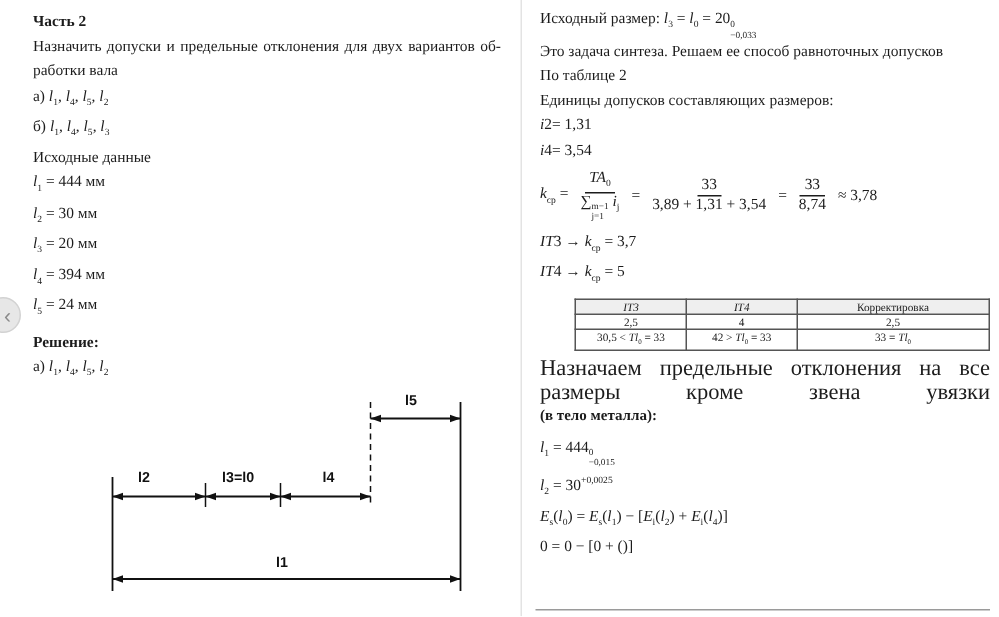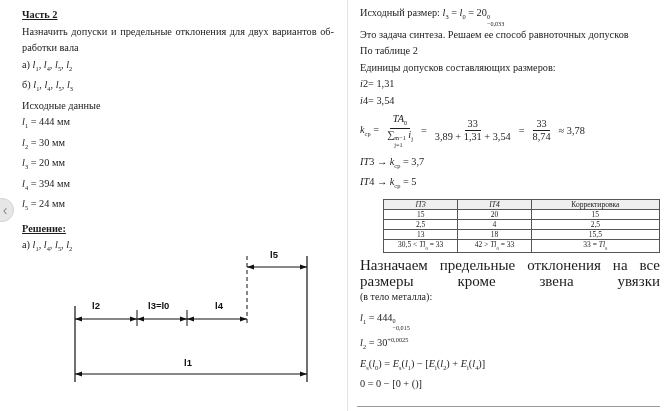--- a/index.html
+++ b/index.html
@@ -3,21 +3,21 @@
 <meta charset="utf-8">
 <style>
   html,body{margin:0;padding:0;background:#fff;}
   #screen{position:relative;width:666px;height:411px;background:#ffffff;overflow:hidden;
           font-family:"Liberation Serif","DejaVu Serif",serif;color:#1c1c1c;}
   .divider{position:absolute;left:347px;top:0;width:1px;height:411px;background:#e3e3e3;}
   .page{position:absolute;}
   .lp{left:22px;top:7px;width:312px;}
   .rp{left:360px;top:5px;width:300px;}
   .ln{font-size:10.3px;line-height:16.5px;white-space:nowrap;}
-  .bold{font-weight:bold;text-decoration:underline;}
+  .bold{font-weight:bold;}
   .just{text-align:justify;text-align-last:justify;white-space:normal;}
   sub{font-size:0.62em;}
   sup{font-size:0.62em;}
   i{font-style:italic;}
   .stk{display:inline-flex;flex-direction:column;align-items:flex-start;font-size:0.6em;
        line-height:1.15;vertical-align:-0.45em;}
   .stk span{display:block;}
   .kline{display:flex;align-items:center;gap:5px;font-size:10.3px;margin:4px 0 5px 0;}
   .frac{display:inline-flex;flex-direction:column;align-items:center;line-height:1.25;}
   .frac .num{border-bottom:1px solid #1c1c1c;padding:0 3px;text-align:center;}
@@ -28,21 +28,21 @@
   table.corr td{border:1px solid #555;font-size:7.5px;line-height:9px;text-align:center;
                 padding:0 12px;font-family:"Liberation Serif",serif;}
   table.corr tr.hdr td{background:#efefef;}
   td.c1,td.c2{width:68px;}
   td.c3{width:132px;margin-top:45px;}
   .navbtn{position:absolute;left:-10px;top:198px;width:22px;height:22px;border-radius:50%;
           background:#e7e7e7;border:1px solid #d2d2d2;display:flex;align-items:center;
           justify-content:center;cursor:pointer;}
   .navbtn span{color:#8a8a8a;font-size:14px;line-height:1;font-family:"Liberation Sans",sans-serif;
                margin-left:6px;}
-  .diagram{position:absolute;left:52px;top:242px;}
+  .diagram{position:absolute;left:52px;top:254px;}
   .diagram svg{display:block;}
   .diagram text{font-family:"Liberation Sans","DejaVu Sans",sans-serif;font-size:9.5px;
                 font-weight:600;fill:#111;}
   .bottom-rule{position:absolute;left:357px;top:406px;width:303px;height:1px;background:#9a9a9a;}
 </style>
 </head>
 <body>
 
 <div id="screen">
 
@@ -137,44 +137,34 @@
     <div class="ln"><i>IT</i>4  →  <i>k</i><sub>ср</sub> = 5</div>
 
     <table class="corr">
       <tbody>
           <tr class="hdr">
         <td class="c1"><i>IT3</i></td>
         <td class="c2"><i>IT4</i></td>
         <td class="c3">Корректировка</td>
       </tr>
       <tr>
-        <td>15</td>
-        <td>20</td>
-        <td>15</td>
-      </tr>
-      <tr>
         <td>2,5</td>
         <td>4</td>
         <td>2,5</td>
-      </tr>
-      <tr>
-        <td>13</td>
-        <td>18</td>
-        <td>15,5</td>
       </tr>
       <tr>
         <td>30,5 &lt; <i>Tl</i><sub>0</sub> = 33</td>
         <td>42 &gt; <i>Tl</i><sub>0</sub> = 33</td>
         <td>33 = <i>Tl</i><sub>0</sub></td>
       </tr>
     </tbody>
       </table>
 
     <div class="ln just" style="font-size:15px;line-height:15.5px;">Назначаем предельные отклонения на все размеры кроме звена увязки</div>
-    <div class="ln" style="font-size:10px;line-height:15.5px;">(в тело металла):</div>
+    <div class="ln" style="font-size:10px;line-height:15.5px;font-weight:bold;">(в тело металла):</div>
     <div class="ln sm-gap-top"><i>l</i><sub>1</sub> = 444<span class="stk">
           <span>0</span>
           <span>−0,015</span>
         </span></div>
     <div class="ln"><i>l</i><sub>2</sub> = 30<sup>+0,0025</sup></div>
     <div class="ln"><i>E</i><sub>s</sub>(<i>l</i><sub>0</sub>) = <i>E</i><sub>s</sub>(<i>l</i><sub>1</sub>) − [<i>E</i><sub>i</sub>(<i>l</i><sub>2</sub>) + <i>E</i><sub>i</sub>(<i>l</i><sub>4</sub>)]</div>
     <div class="ln">0 = 0 − [0 + ()]</div>
 
   </div>
 

